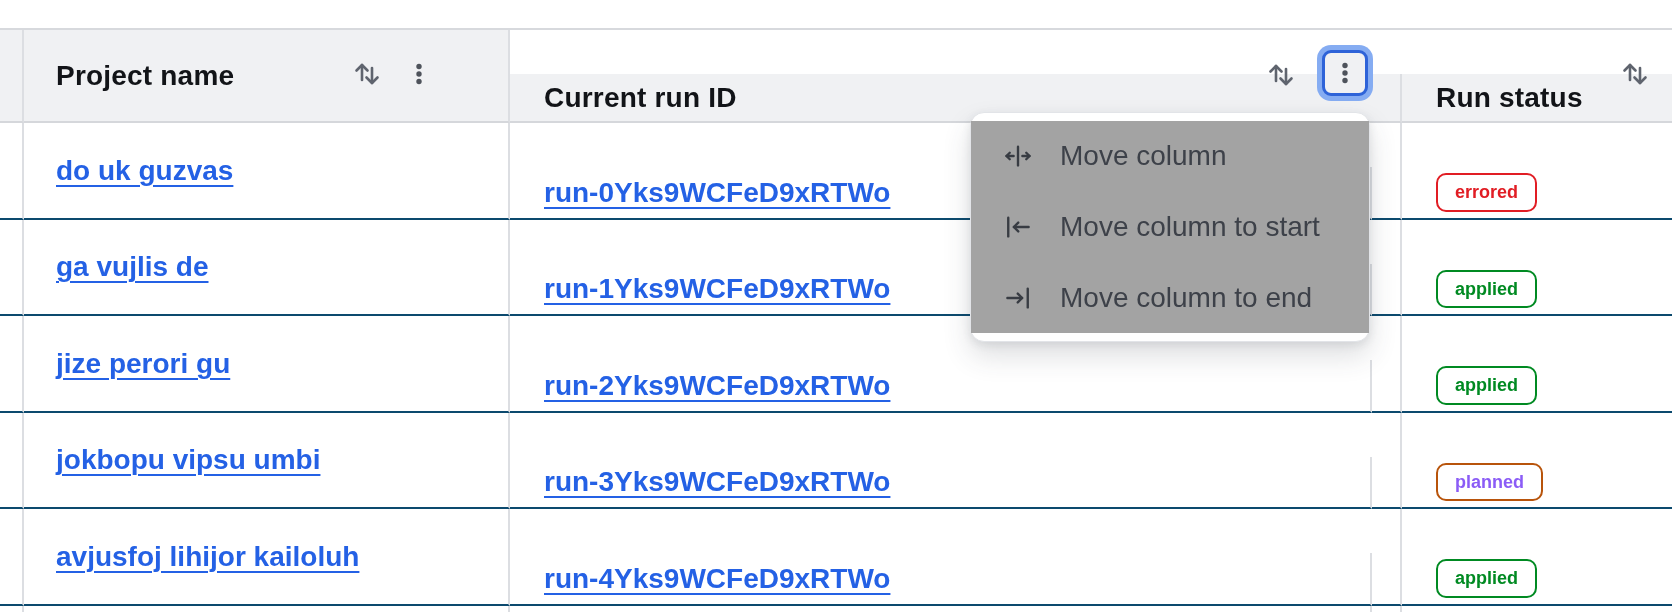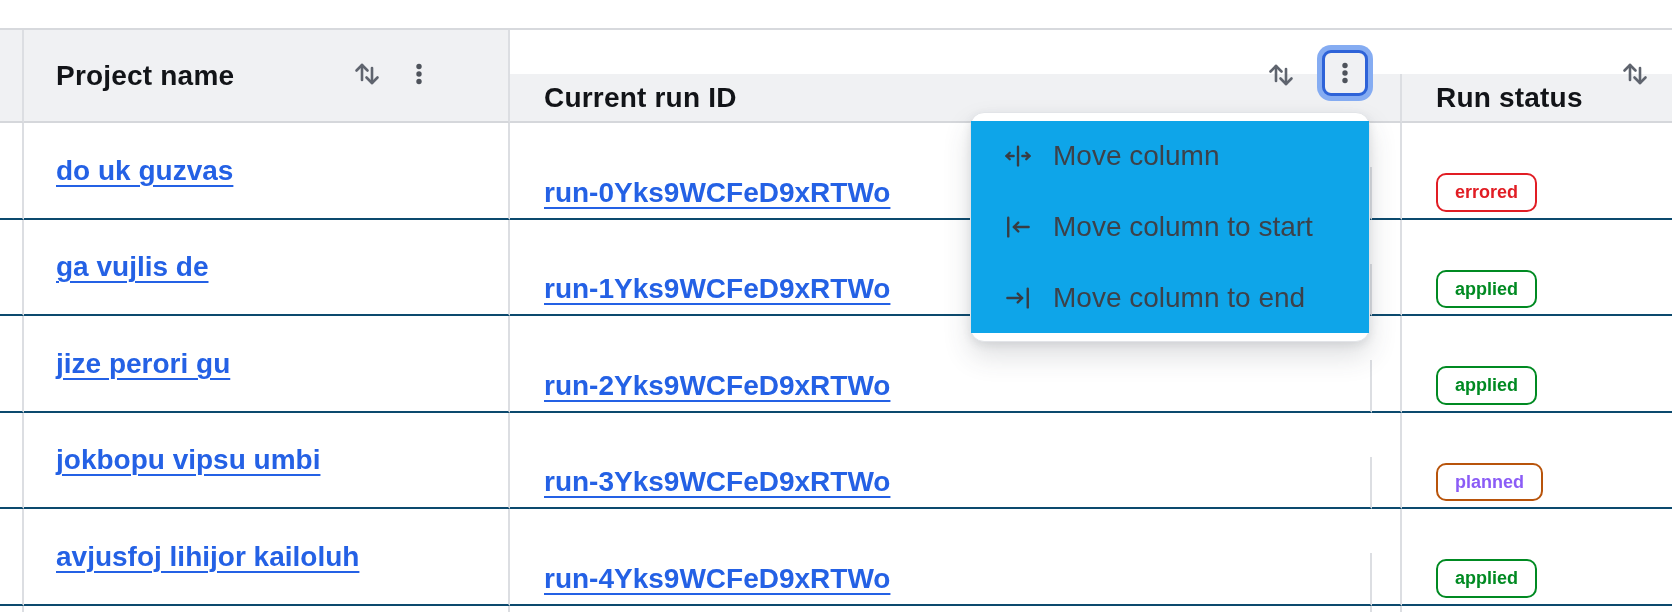--- a/index.html
+++ b/index.html
@@ -48,22 +48,22 @@
     display:flex; align-items:center; justify-content:center; z-index:3;
   }
   
   .menu{
     position:absolute; left:970px; top:112px; width:400px; height:230px;
     background:#fff; border:1px solid #e2e4e8; border-radius:14px;
     box-shadow:0 14px 28px rgba(50,55,70,.16), 0 3px 8px rgba(50,55,70,.10);
     padding:8px 0; display:flex; flex-direction:column; z-index:5;
   }
   .menu-item{
-    flex:1; display:flex; align-items:center; gap:20px; padding-left:32px;
-    font-size:28px; color:#3d4149; cursor:default; background:#0ea5e9; border:0; text-align:left;
+    flex:1; display:flex; align-items:center; gap:27px; padding-left:32px;
+    font-size:28px; color:#3d4149; cursor:default; background:#a3a3a3; border:0; text-align:left;
     font-family:"Liberation Sans", sans-serif;
   }
   svg{ display:block; }
 </style>
 </head>
 <body>
 
 <div class="stage">
 
   <div class="tbl">

